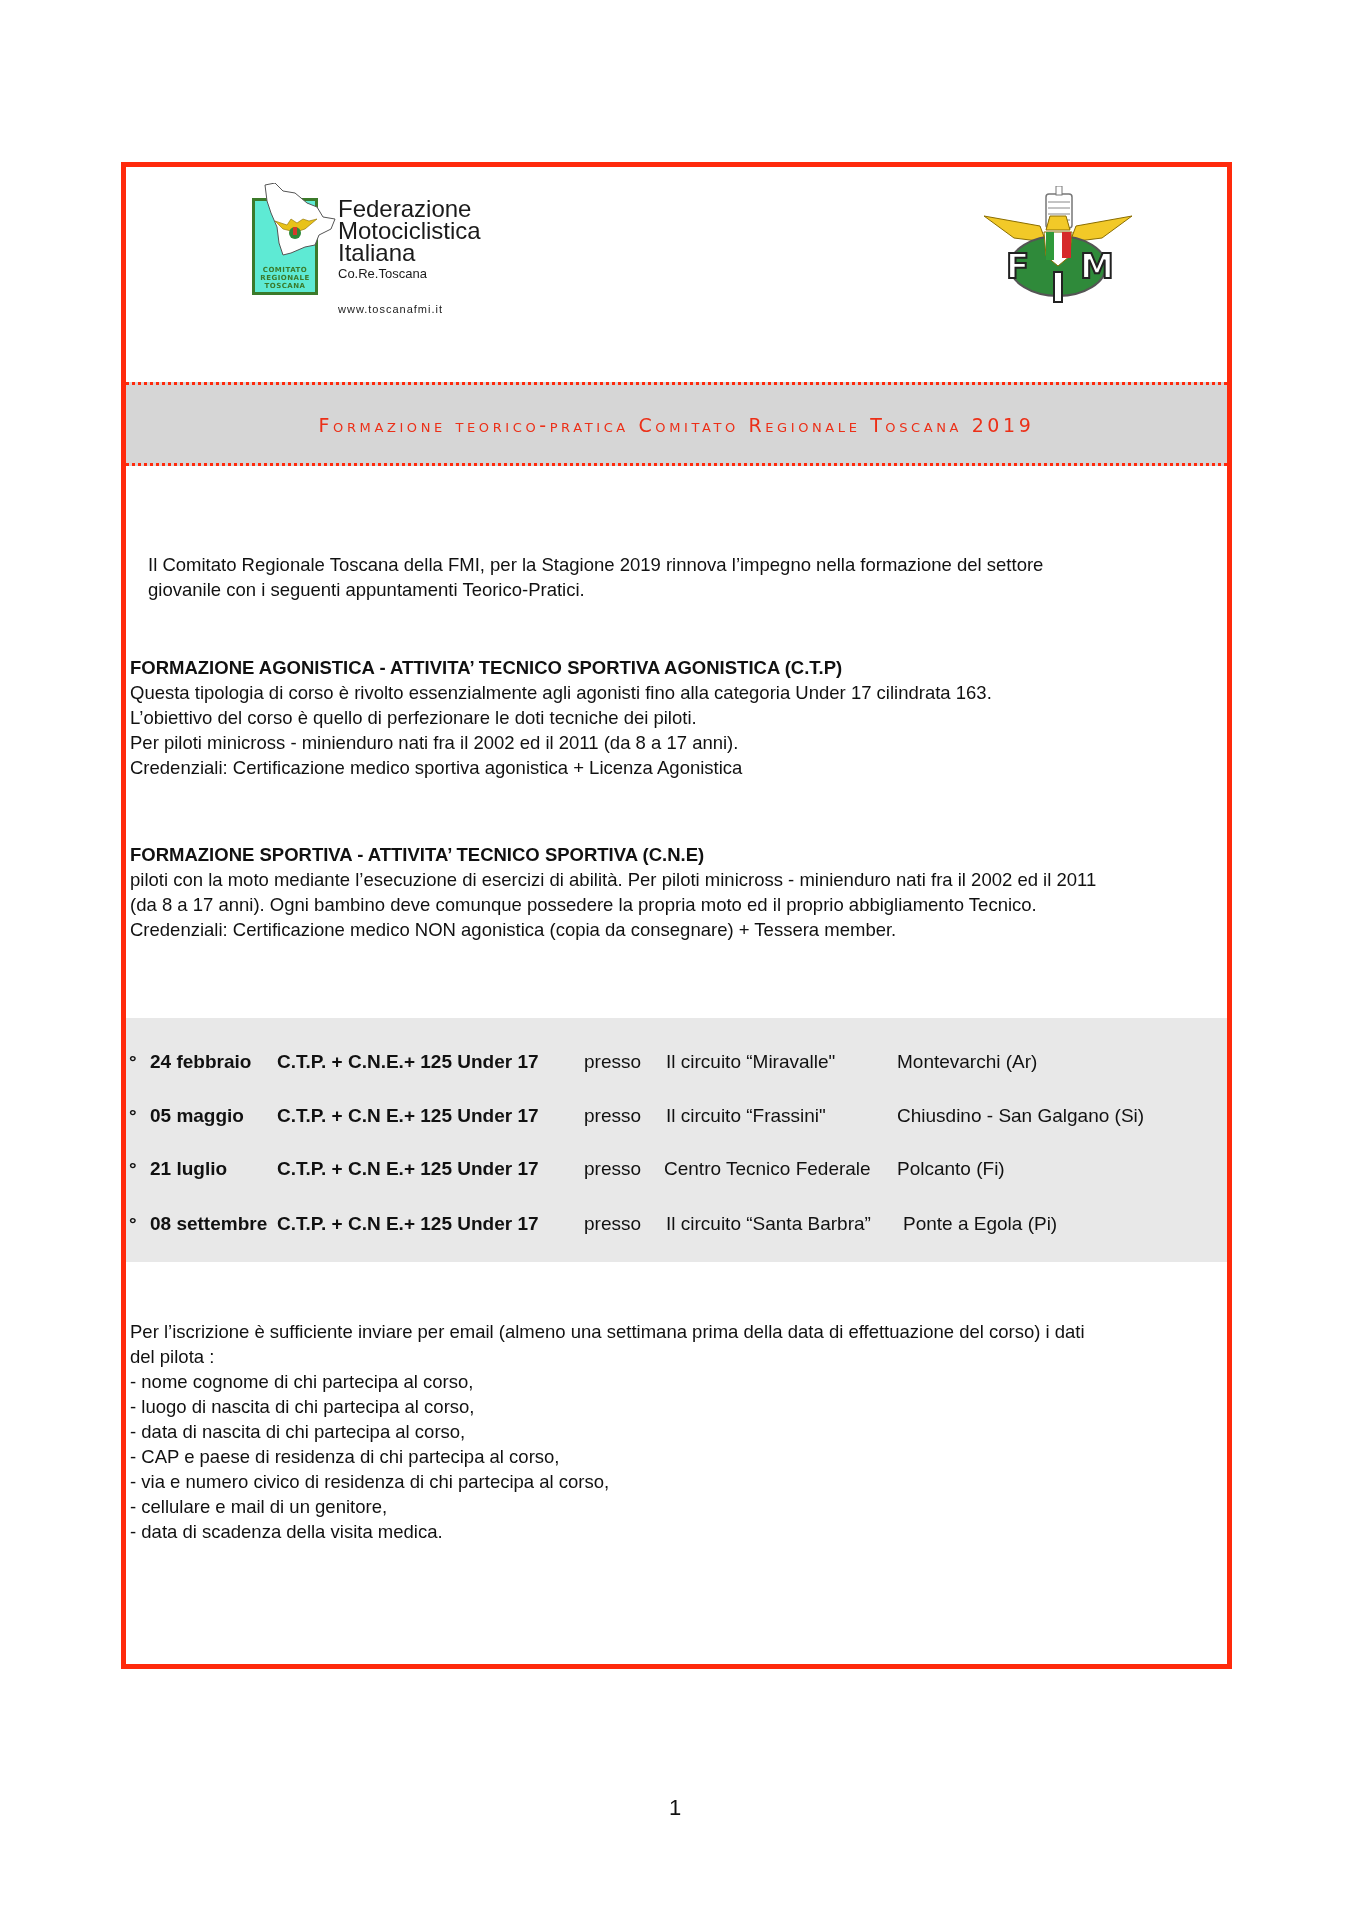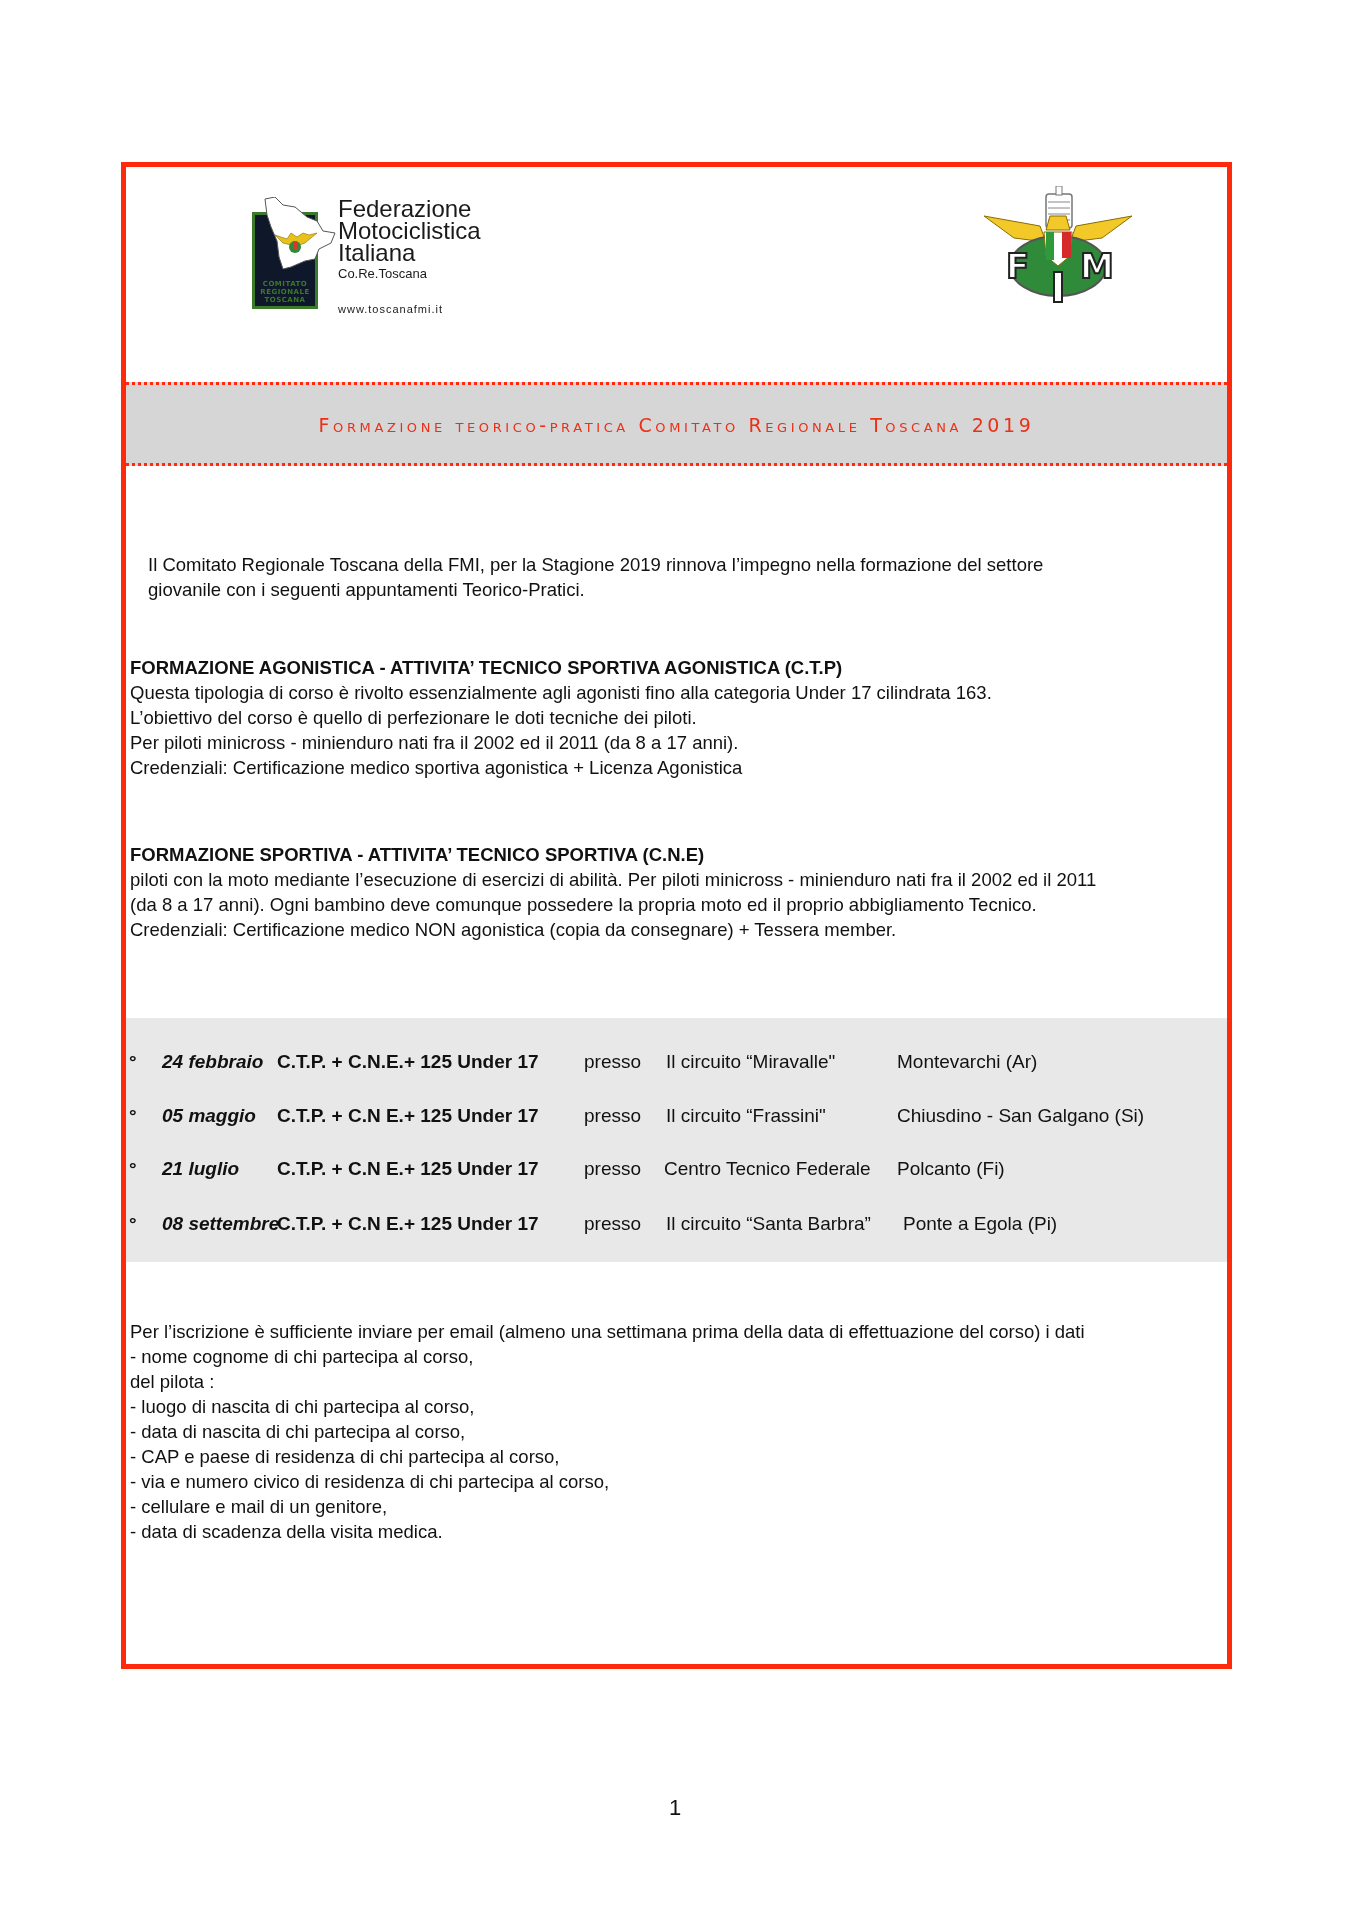--- a/index.html
+++ b/index.html
@@ -6,21 +6,21 @@
   body {
     width: 1354px; height: 1916px; position: relative; overflow: hidden;
     font-family: "Liberation Sans", "DejaVu Sans", sans-serif; color: #111;
   }
   .frame {
     position: absolute; left: 121px; top: 162px; width: 1101px; height: 1497px;
     border: 5px solid #ff2a0c;
   }
   
   .logo-left { position: absolute; left: 252px; top: 180px; width: 230px; height: 120px; }
-  .logo-left .badge { position: absolute; left: 0; top: 32px; width: 66px; height: 97px; border: 3px solid #3b7a2a; box-sizing: border-box; background: #0f172a; }
+  .logo-left .badge { position: absolute; left: 0; top: 18px; width: 66px; height: 97px; border: 3px solid #3b7a2a; box-sizing: border-box; background: #5eead4; }
   .logo-left .badge .map { position: absolute; left: 6px; top: -18px; width: 76px; height: 82px; }
   .logo-left .badge .label { position: absolute; left: 2px; bottom: 2px; width: 56px; font-size: 7px; line-height: 8px; letter-spacing: 0.5px; text-align: center; color: #3b7a2a; font-weight: bold; font-family: "DejaVu Sans", sans-serif; }
   .logo-left .text { position: absolute; left: 86px; top: 18px; color: #1a1a1a; }
   .logo-left .text .l1 { font-size: 24px; line-height: 22px; }
   .logo-left .text .l2 { font-size: 13px; line-height: 20px; }
   .logo-left .text .l3 { font-size: 11px; line-height: 16px; letter-spacing: 1px; margin-top: 17px; }
   .logo-right { position: absolute; left: 984px; top: 186px; width: 148px; height: 118px; }
 
   
   .banner {
@@ -41,21 +41,21 @@
   .agon { top: 655px; }
   .sport { top: 842px; }
   .reg { top: 1319px; }
 
   .schedule {
     position: absolute; left: 126px; top: 1018px; width: 1101px; height: 244px; background: #e8e8e8;
   }
   .row { position: absolute; left: 0; height: 24px; font-size: 19px; line-height: 24px; white-space: nowrap; }
   .row span { position: absolute; top: 0; }
   .row .deg { left: 3px; font-weight: bold; }
-  .row .date { left: 36px; font-weight: bold; font-style: italic; }
+  .row .date { left: 24px; font-weight: bold; }
   .row .type { left: 151px; font-weight: bold; }
   .row .presso { left: 458px; }
   .row .place { left: 540px; }
   .row .city { left: 771px; }
 
   .page-num { position: absolute; left: 669px; top: 1795px; font-size: 22px; }
 </style>
 </head>
 <body>
 
@@ -157,22 +157,22 @@
     <span class="date">08 settembre</span>
     <span class="type">C.T.P. + C.N E.+ 125 Under 17</span>
     <span class="presso">presso</span>
     <span class="place">Il circuito  “Santa Barbra”</span>
     <span class="city" style="left:777px">Ponte a Egola  (Pi)</span>
   </div>
 </div>
 
 <div class="para reg">
   <div>Per l’iscrizione è sufficiente inviare per email (almeno una settimana prima della data di effettuazione del corso) i dati</div>
+  <div>del pilota :</div>
   <div>- nome cognome di chi partecipa al corso,</div>
-  <div>del pilota :</div>
   <div>- luogo di nascita di chi partecipa al corso,</div>
   <div>- data di nascita di chi partecipa al corso,</div>
   <div>- CAP e paese di residenza di chi partecipa al corso,</div>
   <div>- via e numero civico di residenza di chi partecipa al corso,</div>
   <div>- cellulare e mail di un genitore,</div>
   <div>- data di scadenza della visita medica.</div>
 </div>
 
 <div class="page-num">1</div>
 

